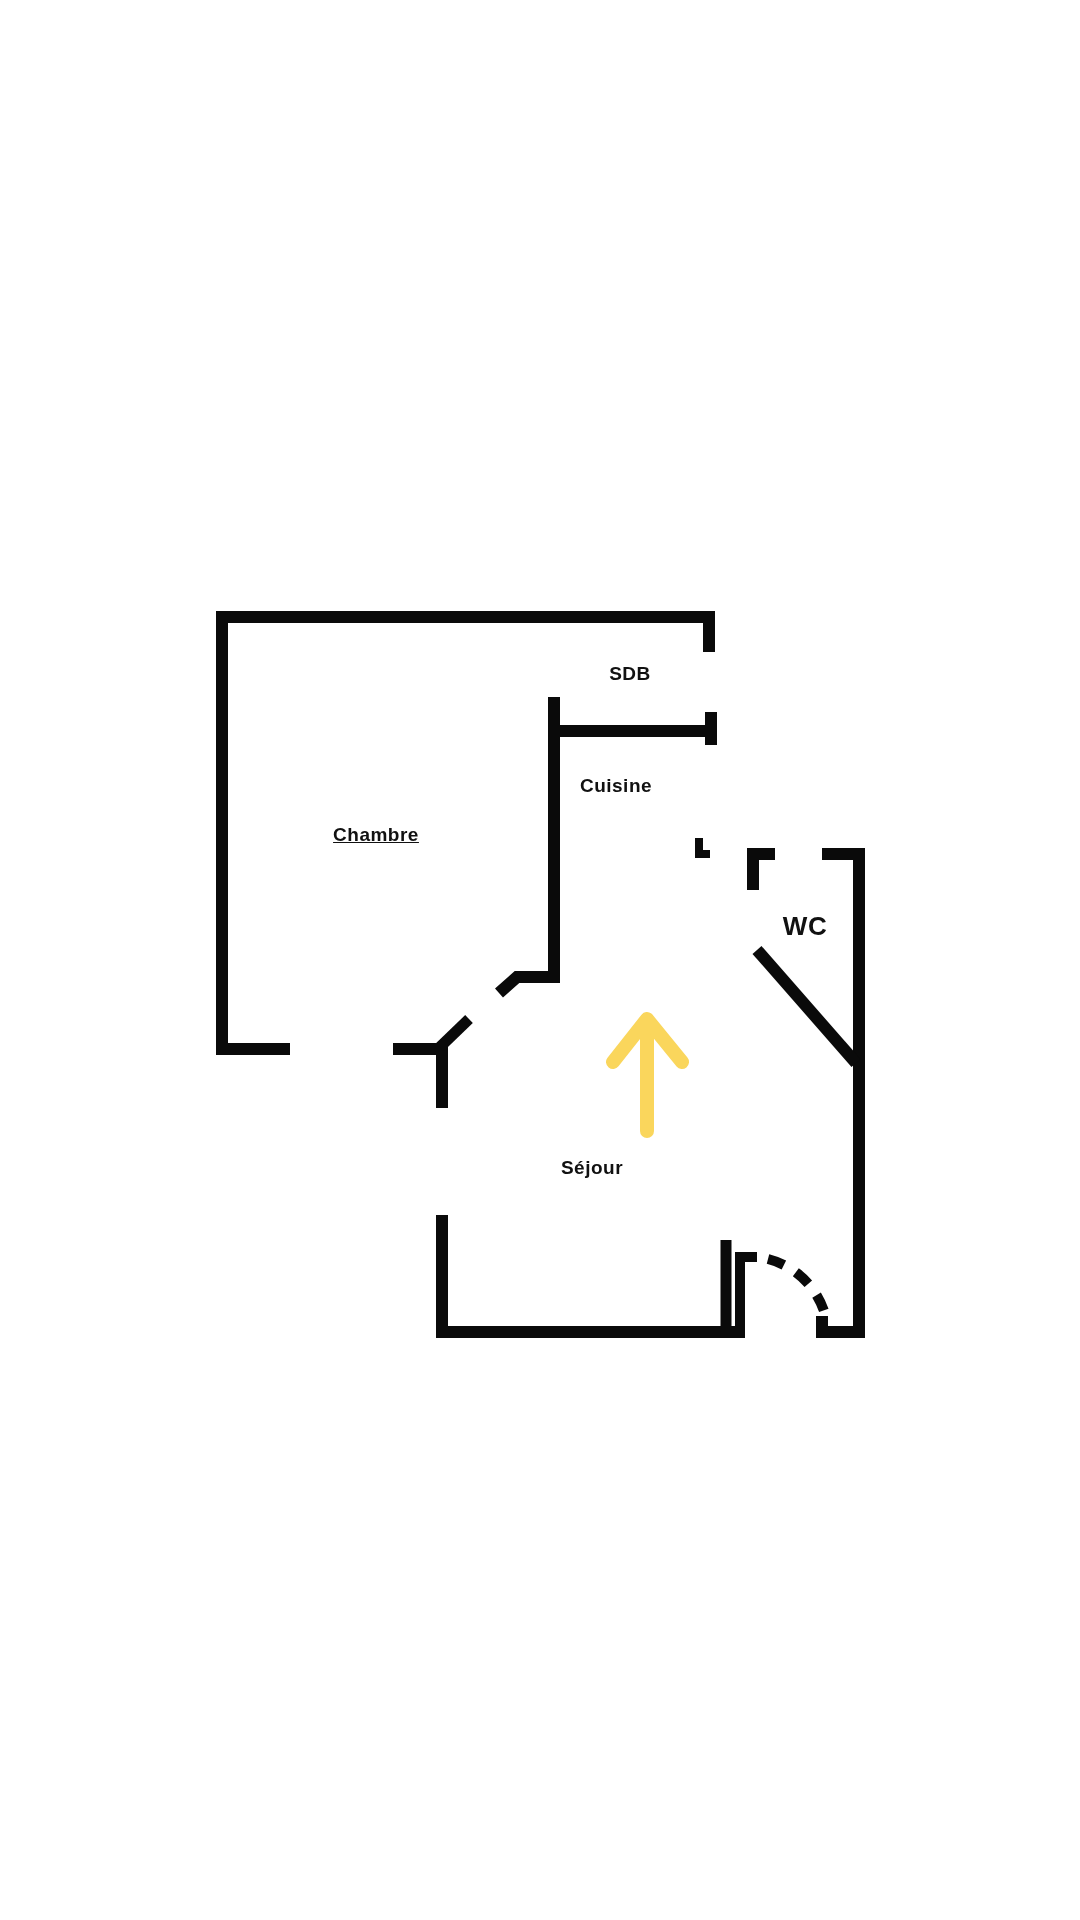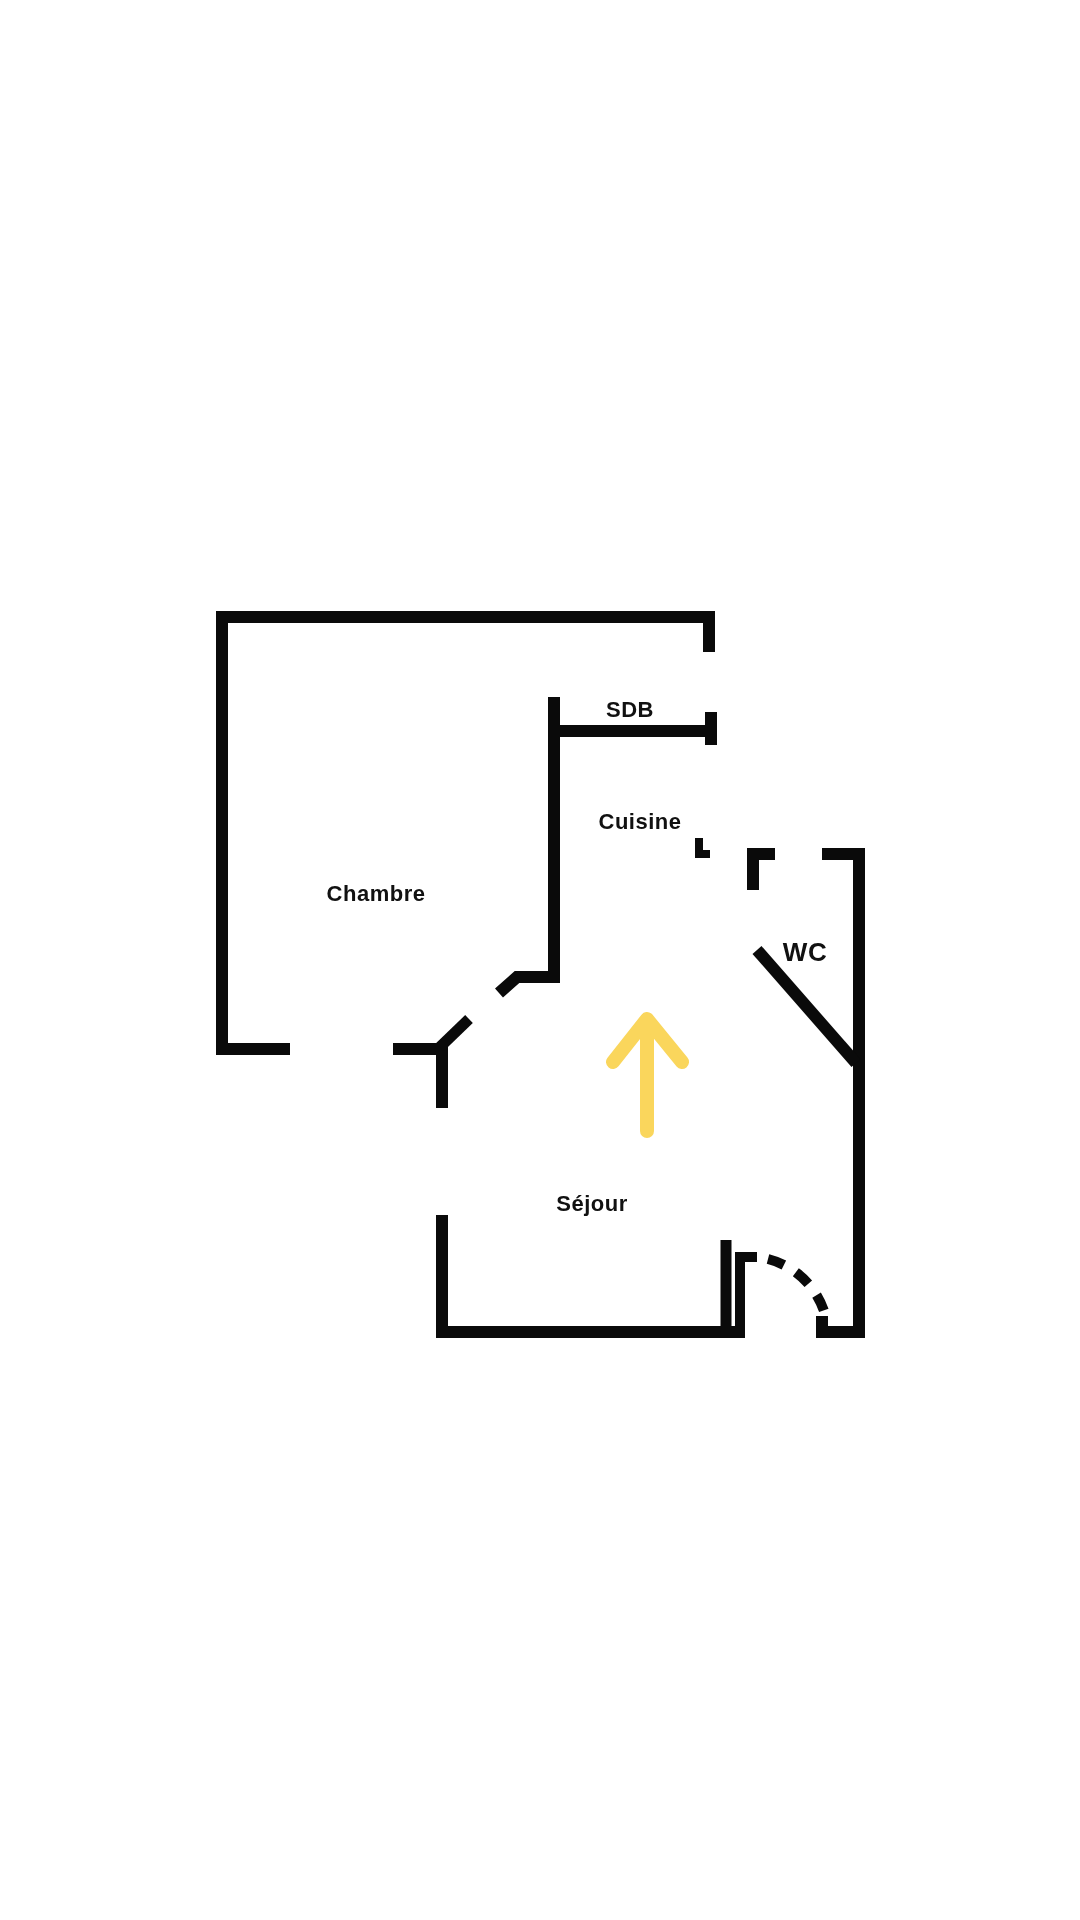--- a/index.html
+++ b/index.html
@@ -15,22 +15,22 @@
   .w12{stroke-width:12;}
   .w11{stroke-width:11;}
   .w10{stroke-width:10;}
   .w8{stroke-width:8;}
   .door-arc{stroke:var(--wall-color,#0a0a0a);fill:none;stroke-width:10;stroke-dasharray:17 14;stroke-linecap:butt;}
   .arrow{stroke:var(--arrow-color,#FAD65C);fill:none;stroke-width:14;stroke-linecap:round;stroke-linejoin:round;}
   .room-label{
     position:absolute;transform:translate(-50%,-50%);
     font-weight:700;color:#111111;letter-spacing:.5px;white-space:nowrap;
   }
-  .fs29{font-size:22px;margin-top:36px;}
-  .fs26{font-size:26px;margin-top:26px;}
+  .fs29{font-size:19px;}
+  .fs26{font-size:26px;}
 </style>
 </head>
 <body style="--wall-color: #0a0a0a; --arrow-color: #FAD65C; --bg-color: #ffffff;">
 
 <div class="plan-stage">
 
   <svg class="plan" width="1080" height="1920" viewBox="0 0 1080 1920">
 
     <path class="wall w12" d="M 709 652 L 709 617 L 222 617 L 222 1049 L 290 1049"></path>
 
@@ -56,22 +56,22 @@
     <path class="wall w12" d="M 757 950 L 856 1063"></path>
 
     <path class="wall w8" d="M 699 838 L 699 854 L 710 854"></path>
 
     <g>
       <path class="arrow" d="M 647 1131 L 647 1027"></path>
       <path class="arrow" d="M 613 1062 L 647 1019 L 682 1062"></path>
     </g>
   </svg>
 
-  <div class="room-label fs29" style="left:376px;top:858px;">Chambre</div>
+  <div class="room-label fs29" style="left:376px;top:835px;text-decoration:underline;">Chambre</div>
 
   <div class="room-label fs29" style="left:630px;top:674px;">SDB</div>
 
-  <div class="room-label fs29" style="left:640px;top:786px;">Cuisine</div>
+  <div class="room-label fs29" style="left:616px;top:786px;">Cuisine</div>
 
   <div class="room-label fs26" style="left:805px;top:926px;">WC</div>
 
   <div class="room-label fs29" style="left:592px;top:1168px;">Séjour</div>
 </div>
 
 </body></html>

